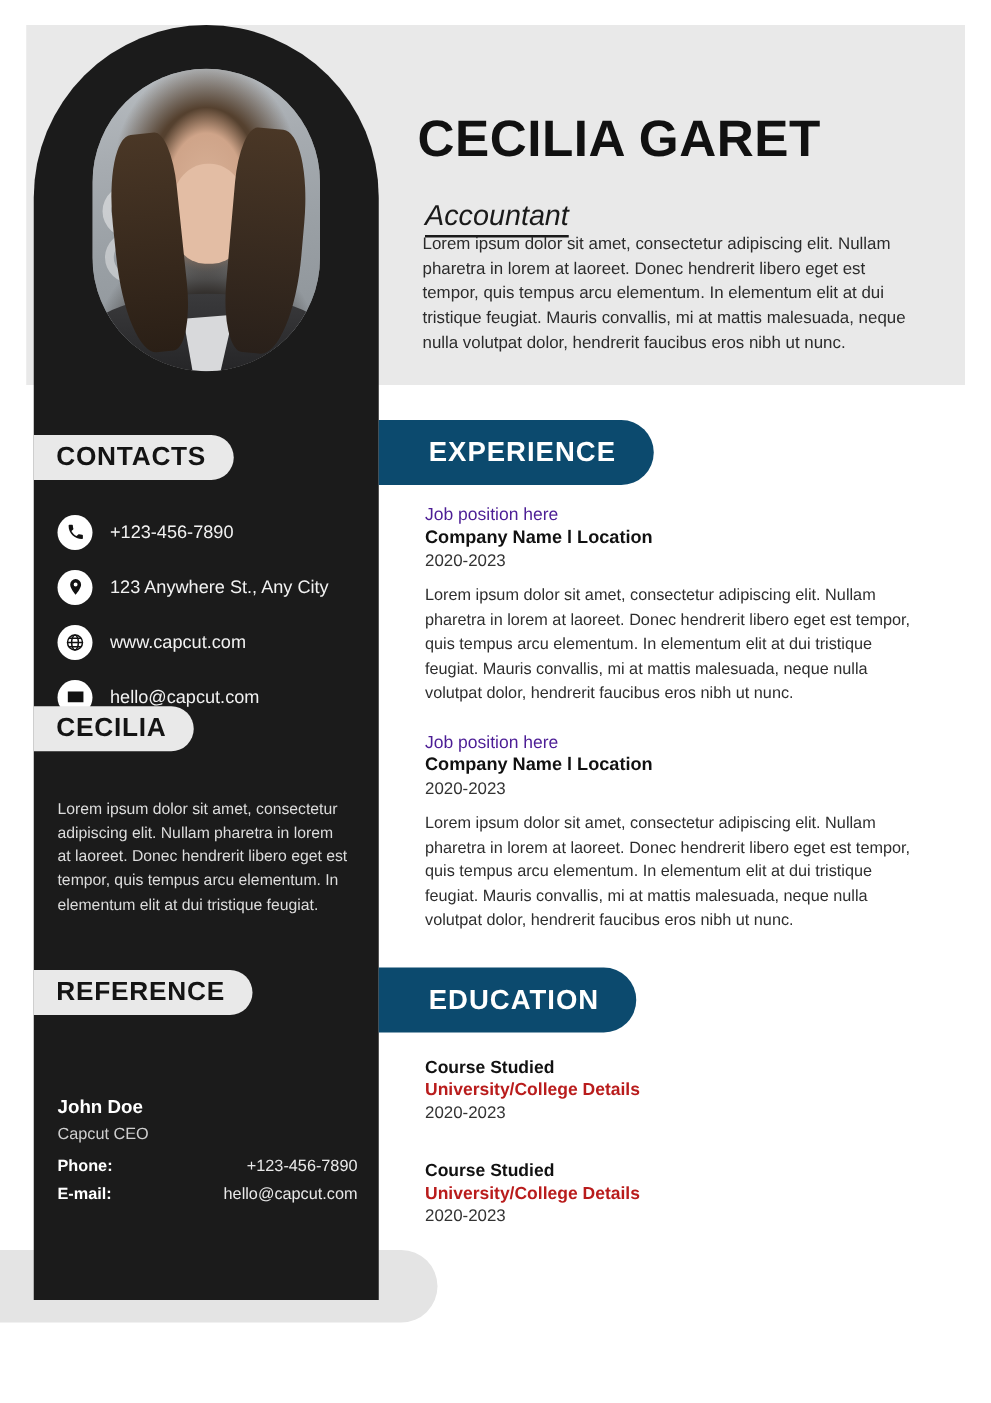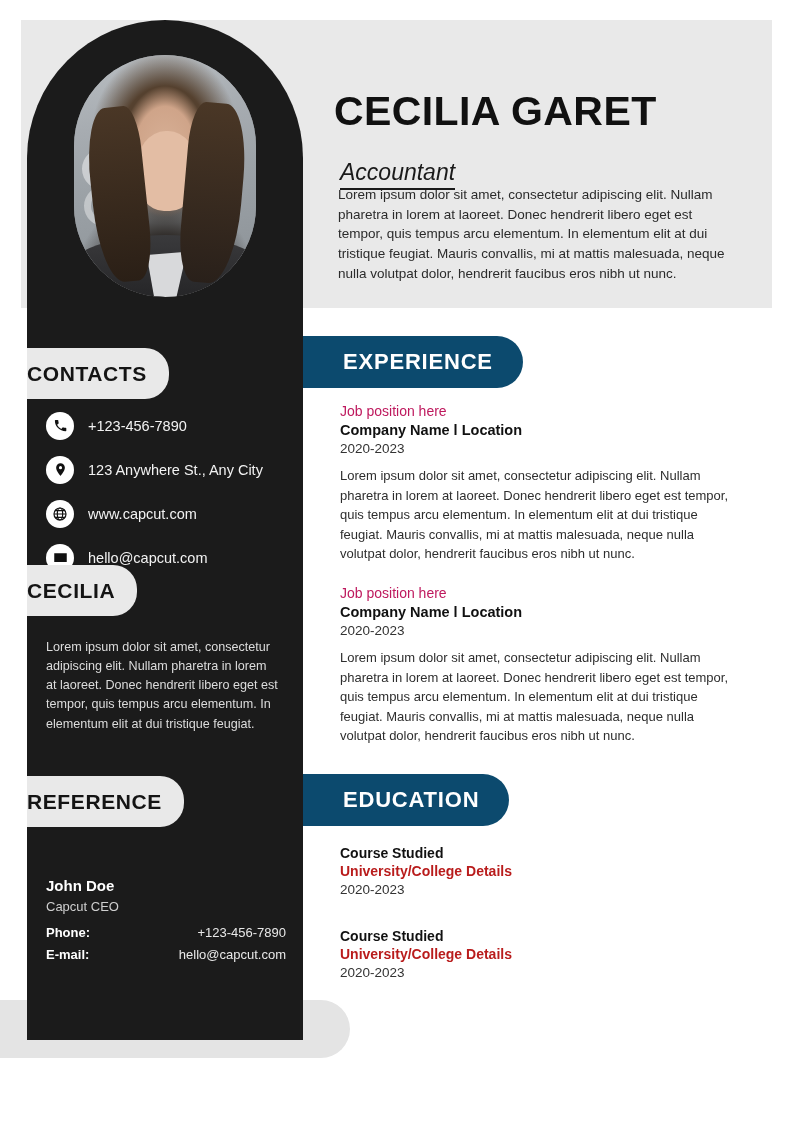--- a/index.html
+++ b/index.html
@@ -126,25 +126,26 @@
     left: 10px; top: 130px;
     width: 30px; height: 28px;
     border: 7px solid rgba(255,255,255,0.4);
     border-radius: 50%;
   }
 
   
   .pill-left {
     position: absolute;
     left: 27px;
-    height: 51px;
+    height: 36px;
     background: #e9e9e9;
     border-radius: 0 24px 24px 0;
     display: flex;
     align-items: center;
+    padding-left: 18px;
     padding-right: 22px;
     box-sizing: border-box;
   }
   .pill-left .pill-text {
     font-weight: bold;
     font-size: 21px;
     letter-spacing: 0.6px;
     color: #141414;
   }
 
@@ -272,21 +273,21 @@
     letter-spacing: 0.8px;
   }
 
   .entry {
     position: absolute;
     left: 340px;
     width: 396px;
   }
   .entry-pos {
     font-size: 14px;
-    color: #be185d;
+    color: #4c1d95;
     margin-bottom: 3px;
   }
   .entry-company {
     font-size: 14.5px;
     font-weight: bold;
     color: #111111;
     margin-bottom: 3px;
   }
   .entry-date {
     font-size: 13.5px;

